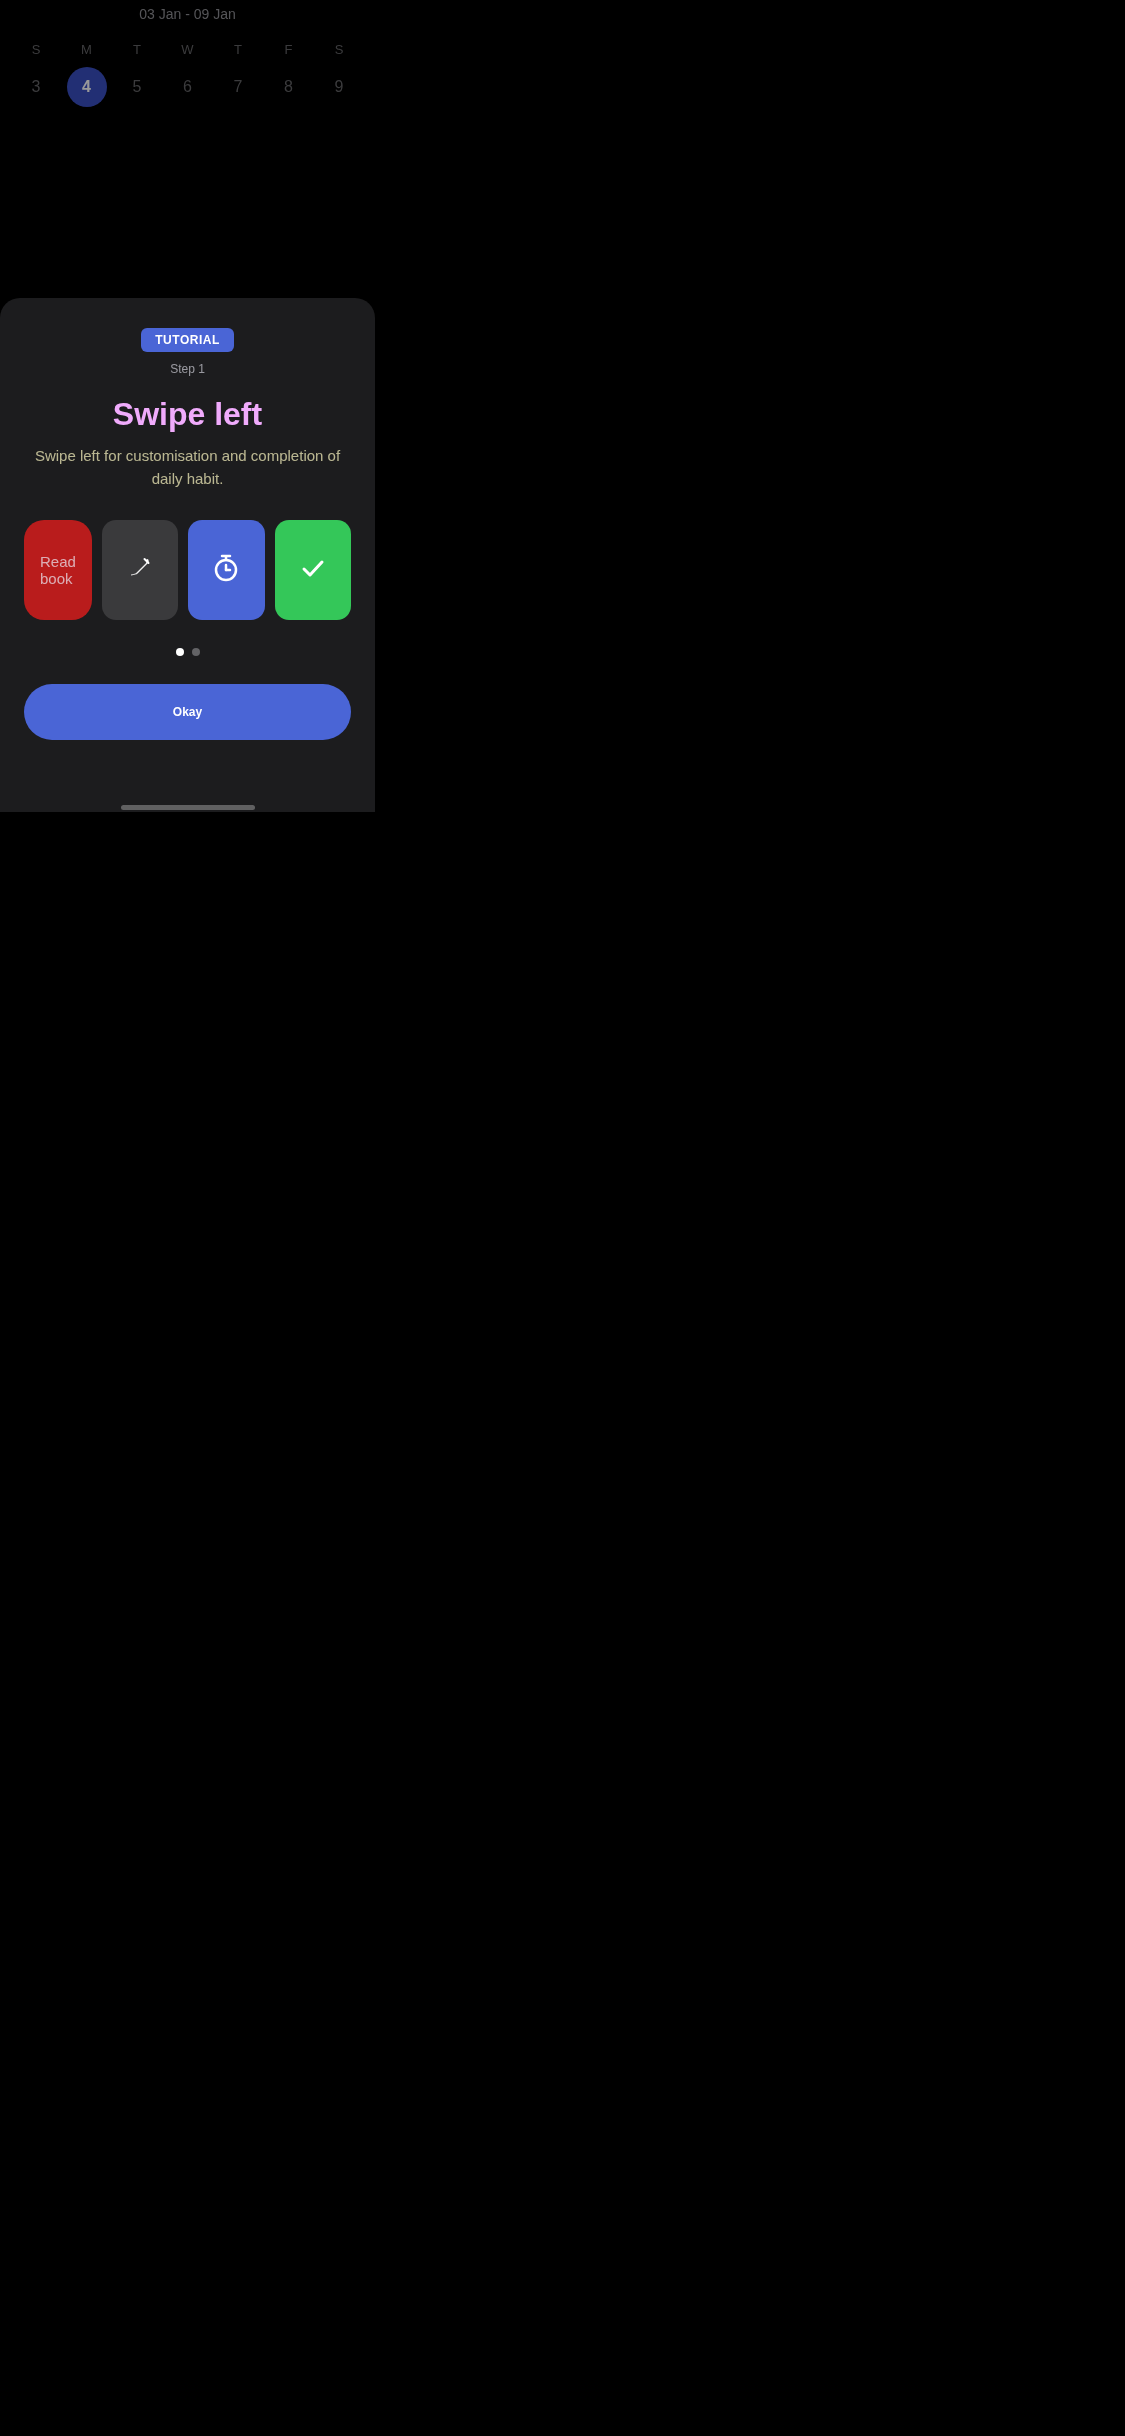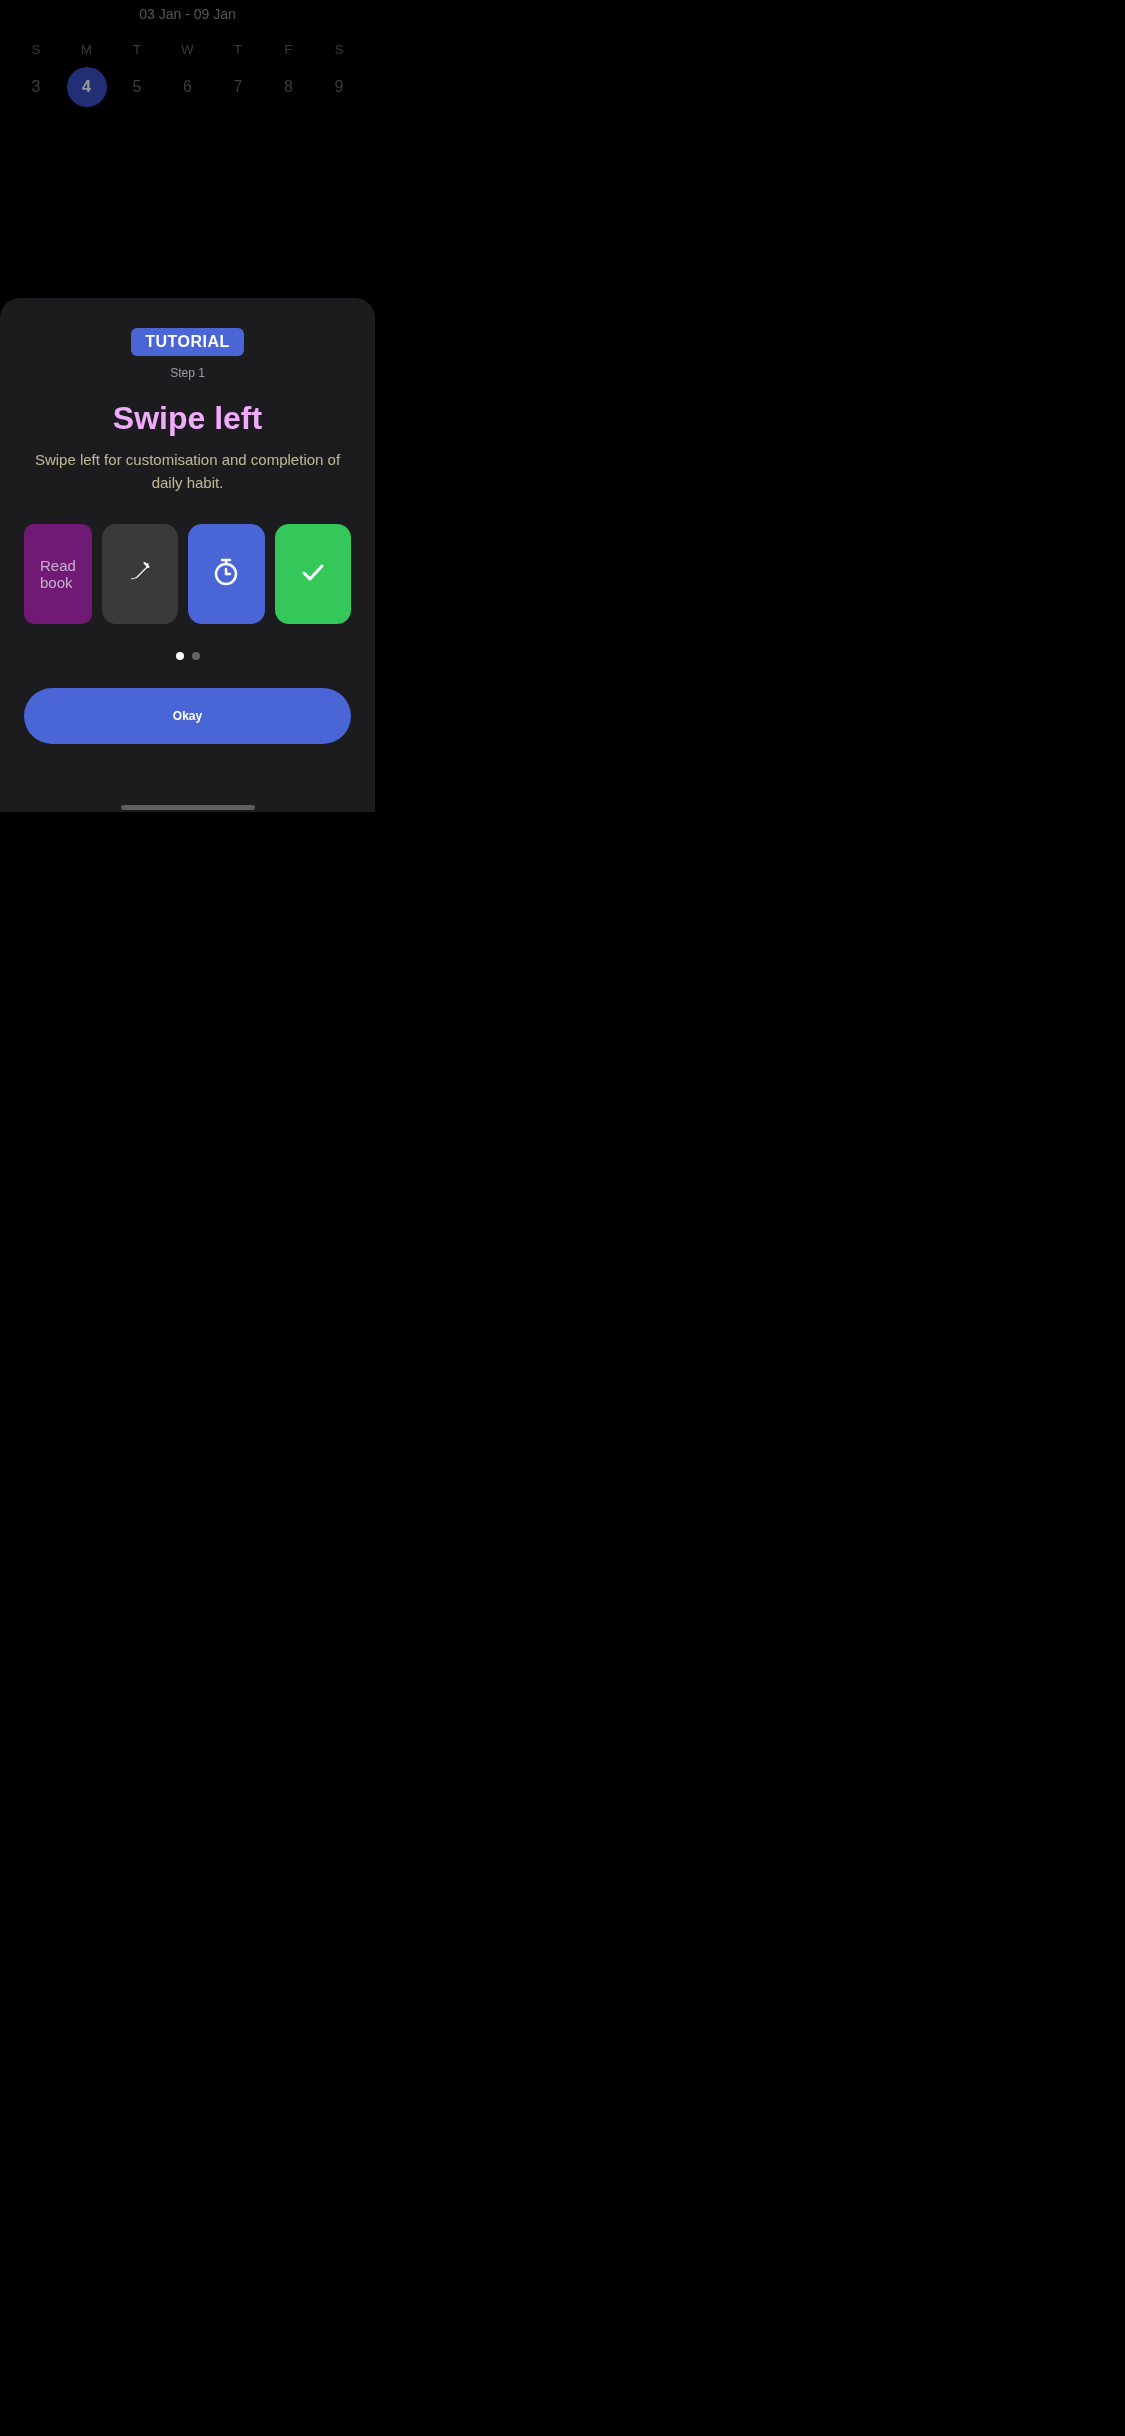--- a/index.html
+++ b/index.html
@@ -118,21 +118,21 @@
       right: 0;
       background: #1c1c1e;
       border-radius: 20px 20px 0 0;
       padding: 30px 24px 40px;
       height: 520px;
     }
 
     .tutorial-badge {
       background: #4a65d6;
       color: #ffffff;
-      font-size: 16px;
+      font-size: 12px;
       font-weight: 700;
       padding: 5px 14px;
       border-radius: 6px;
       display: inline-block;
       margin: 0 auto;
       display: flex;
       justify-content: center;
       width: fit-content;
       margin: 0 auto;
       letter-spacing: 0.5px;
@@ -167,22 +167,22 @@
     .cards-row {
       display: flex;
       gap: 10px;
       margin-top: 30px;
       align-items: stretch;
       height: 100px;
     }
 
     .card-read-book {
       flex: 1;
-      background: #701a75;
-      border-radius: 10px;
+      background: #b91c1c;
+      border-radius: 20px;
       display: flex;
       align-items: center;
       justify-content: center;
       padding: 16px;
       min-height: 100px;
     }
 
     .card-read-book-text {
       color: #ebebf5;
       font-size: 15px;

